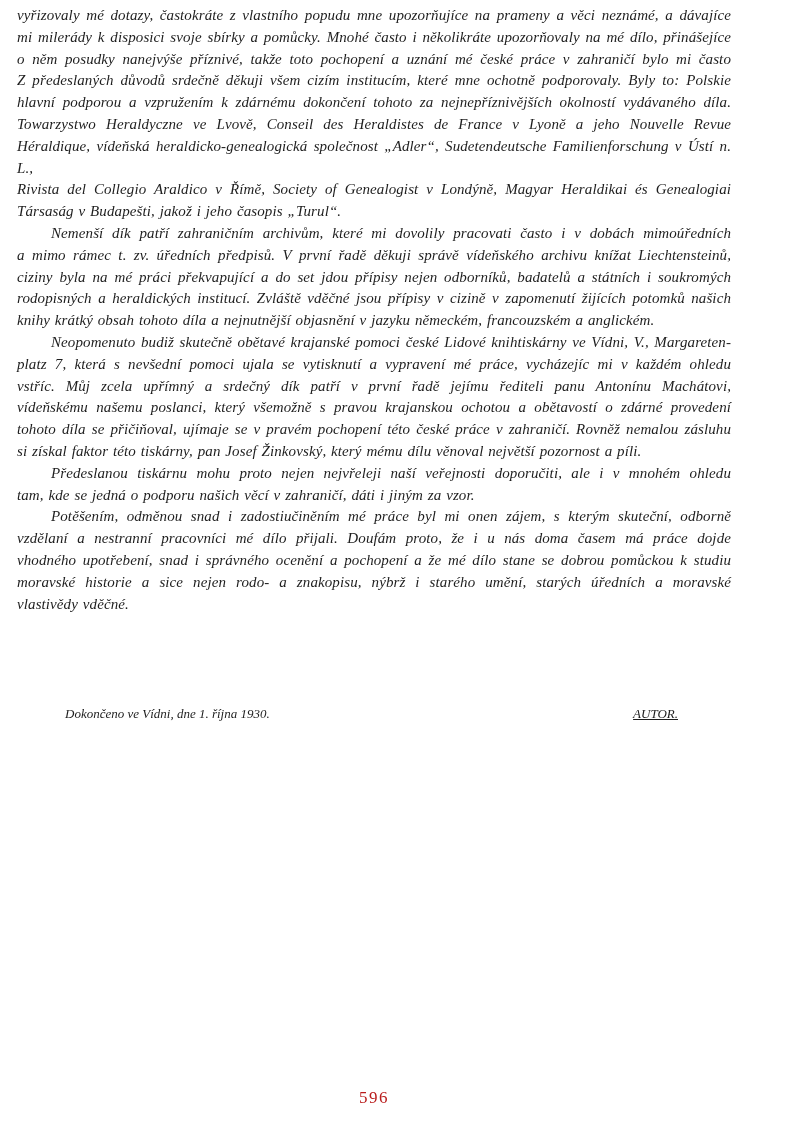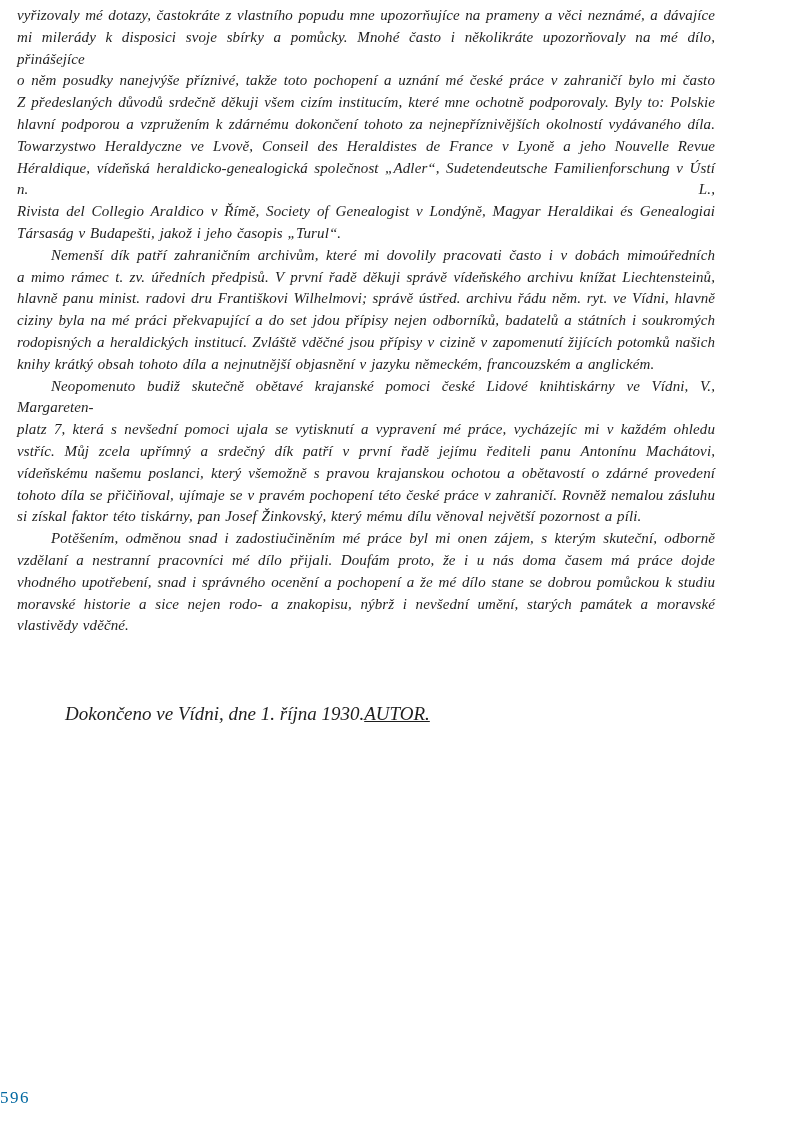--- a/index.html
+++ b/index.html
@@ -4,20 +4,21 @@
 <style>
   html, body { margin: 0; padding: 0; background: #ffffff; }
   .page {
     position: relative;
     width: 732px;
     height: 1140px;
     background: #ffffff;
     font-family: "Liberation Serif", serif;
     color: #1e1e1e;
     overflow: hidden;
+    padding-left: 16px;
   }
   .body-text {
     position: absolute;
     left: 17px;
     right: 17px;
     top: 5px;
     font-style: italic;
     font-size: 15px;
     line-height: 21.8px;
     letter-spacing: 0.1px;
@@ -30,37 +31,37 @@
     white-space: normal;
   }
   .line.final { text-align-last: left; }
   .line.indent { text-indent: 34px; }
   .sign-row {
     position: absolute;
     left: 17px;
     right: 17px;
     top: 703px;
     display: flex;
-    justify-content: flex-start;
+    justify-content: space-between;
     font-style: italic;
-    font-size: 19px;
+    font-size: 13px;
     line-height: 22px;
   }
   .completion-date { padding-left: 48px; }
   .author-sig { padding-right: 53px; text-decoration: underline; }
   .page-number {
     position: absolute;
     top: 1088px;
     left: 0;
     right: 0;
-    text-align: left;
+    text-align: center;
     font-style: normal;
     font-size: 17px;
     letter-spacing: 1.5px;
-    color: #0369a1;
+    color: #b91c1c;
   }
 </style>
 </head>
 <body>
 
 <div class="page">
   <div class="body-text" id="paragraphs">
       <div class="para">
         <div class="line">vyřizovaly mé dotazy, častokráte z vlastního popudu mne upozorňujíce na prameny a věci neznámé, a dávajíce</div>
         <div class="line">mi milerády k disposici svoje sbírky a pomůcky. Mnohé často i několikráte upozorňovaly na mé dílo, přinášejíce</div>
@@ -68,38 +69,41 @@
         <div class="line">Z předeslaných důvodů srdečně děkuji všem cizím institucím, které mne ochotně podporovaly. Byly to: Polskie</div>
         <div class="line">hlavní podporou a vzpružením k zdárnému dokončení tohoto za nejnepříznivějších okolností vydávaného díla.</div>
         <div class="line">Towarzystwo Heraldyczne ve Lvově, Conseil des Heraldistes de France v Lyoně a jeho Nouvelle Revue</div>
         <div class="line">Héraldique, vídeňská heraldicko-genealogická společnost „Adler“, Sudetendeutsche Familienforschung v Ústí n. L.,</div>
         <div class="line">Rivista del Collegio Araldico v Římě, Society of Genealogist v Londýně, Magyar Heraldikai és Genealogiai</div>
         <div class="line final">Társaság v Budapešti, jakož i jeho časopis „Turul“.</div>
       </div>
       <div class="para">
         <div class="line indent">Nemenší dík patří zahraničním archivům, které mi dovolily pracovati často i v dobách mimoúředních</div>
         <div class="line">a mimo rámec t. zv. úředních předpisů. V první řadě děkuji správě vídeňského archivu knížat Liechtensteinů,</div>
-        <div class="line">hlavně panu minist. radovi dru Františkovi Wilhelmovi; správě ústřed. archivu řádu něm. ryt. ve Vídni, hlavně</div>
         <div class="line">ciziny byla na mé práci překvapující a do set jdou přípisy nejen odborníků, badatelů a státních i soukromých</div>
         <div class="line">rodopisných a heraldických institucí. Zvláště vděčné jsou přípisy v cizině v zapomenutí žijících potomků našich</div>
         <div class="line final">knihy krátký obsah tohoto díla a nejnutnější objasnění v jazyku německém, francouzském a anglickém.</div>
       </div>
       <div class="para">
         <div class="line indent">Neopomenuto budiž skutečně obětavé krajanské pomoci české Lidové knihtiskárny ve Vídni, V., Margareten-</div>
         <div class="line">platz 7, která s nevšední pomoci ujala se vytisknutí a vypravení mé práce, vycházejíc mi v každém ohledu</div>
         <div class="line">vstříc. Můj zcela upřímný a srdečný dík patří v první řadě jejímu řediteli panu Antonínu Machátovi,</div>
         <div class="line">vídeňskému našemu poslanci, který všemožně s pravou krajanskou ochotou a obětavostí o zdárné provedení</div>
         <div class="line">tohoto díla se přičiňoval, ujímaje se v pravém pochopení této české práce v zahraničí. Rovněž nemalou zásluhu</div>
         <div class="line final">si získal faktor této tiskárny, pan Josef Žinkovský, který mému dílu věnoval největší pozornost a píli.</div>
       </div>
       <div class="para">
+        <div class="line indent">Předeslanou tiskárnu mohu proto nejen nejvřeleji naší veřejnosti doporučiti, ale i v mnohém ohledu</div>
+        <div class="line final">tam, kde se jedná o podporu našich věcí v zahraničí, dáti i jiným za vzor.</div>
+      </div>
+      <div class="para">
         <div class="line indent">Potěšením, odměnou snad i zadostiučiněním mé práce byl mi onen zájem, s kterým skuteční, odborně</div>
         <div class="line">vzdělaní a nestranní pracovníci mé dílo přijali. Doufám proto, že i u nás doma časem má práce dojde</div>
         <div class="line">vhodného upotřebení, snad i správného ocenění a pochopení a že mé dílo stane se dobrou pomůckou k studiu</div>
-        <div class="line">moravské historie a sice nejen rodo- a znakopisu, nýbrž i nevšední umění, starých památek a moravské</div>
+        <div class="line">moravské historie a sice nejen rodo- a znakopisu, nýbrž i starého umění, starých úředních a moravské</div>
         <div class="line final">vlastivědy vděčné.</div>
       </div>
     </div>
 
   <div class="sign-row">
     <span class="completion-date">Dokončeno ve Vídni, dne 1. října 1930.</span>
     <span class="author-sig">AUTOR.</span>
   </div>
 
   <div class="page-number">596</div>

